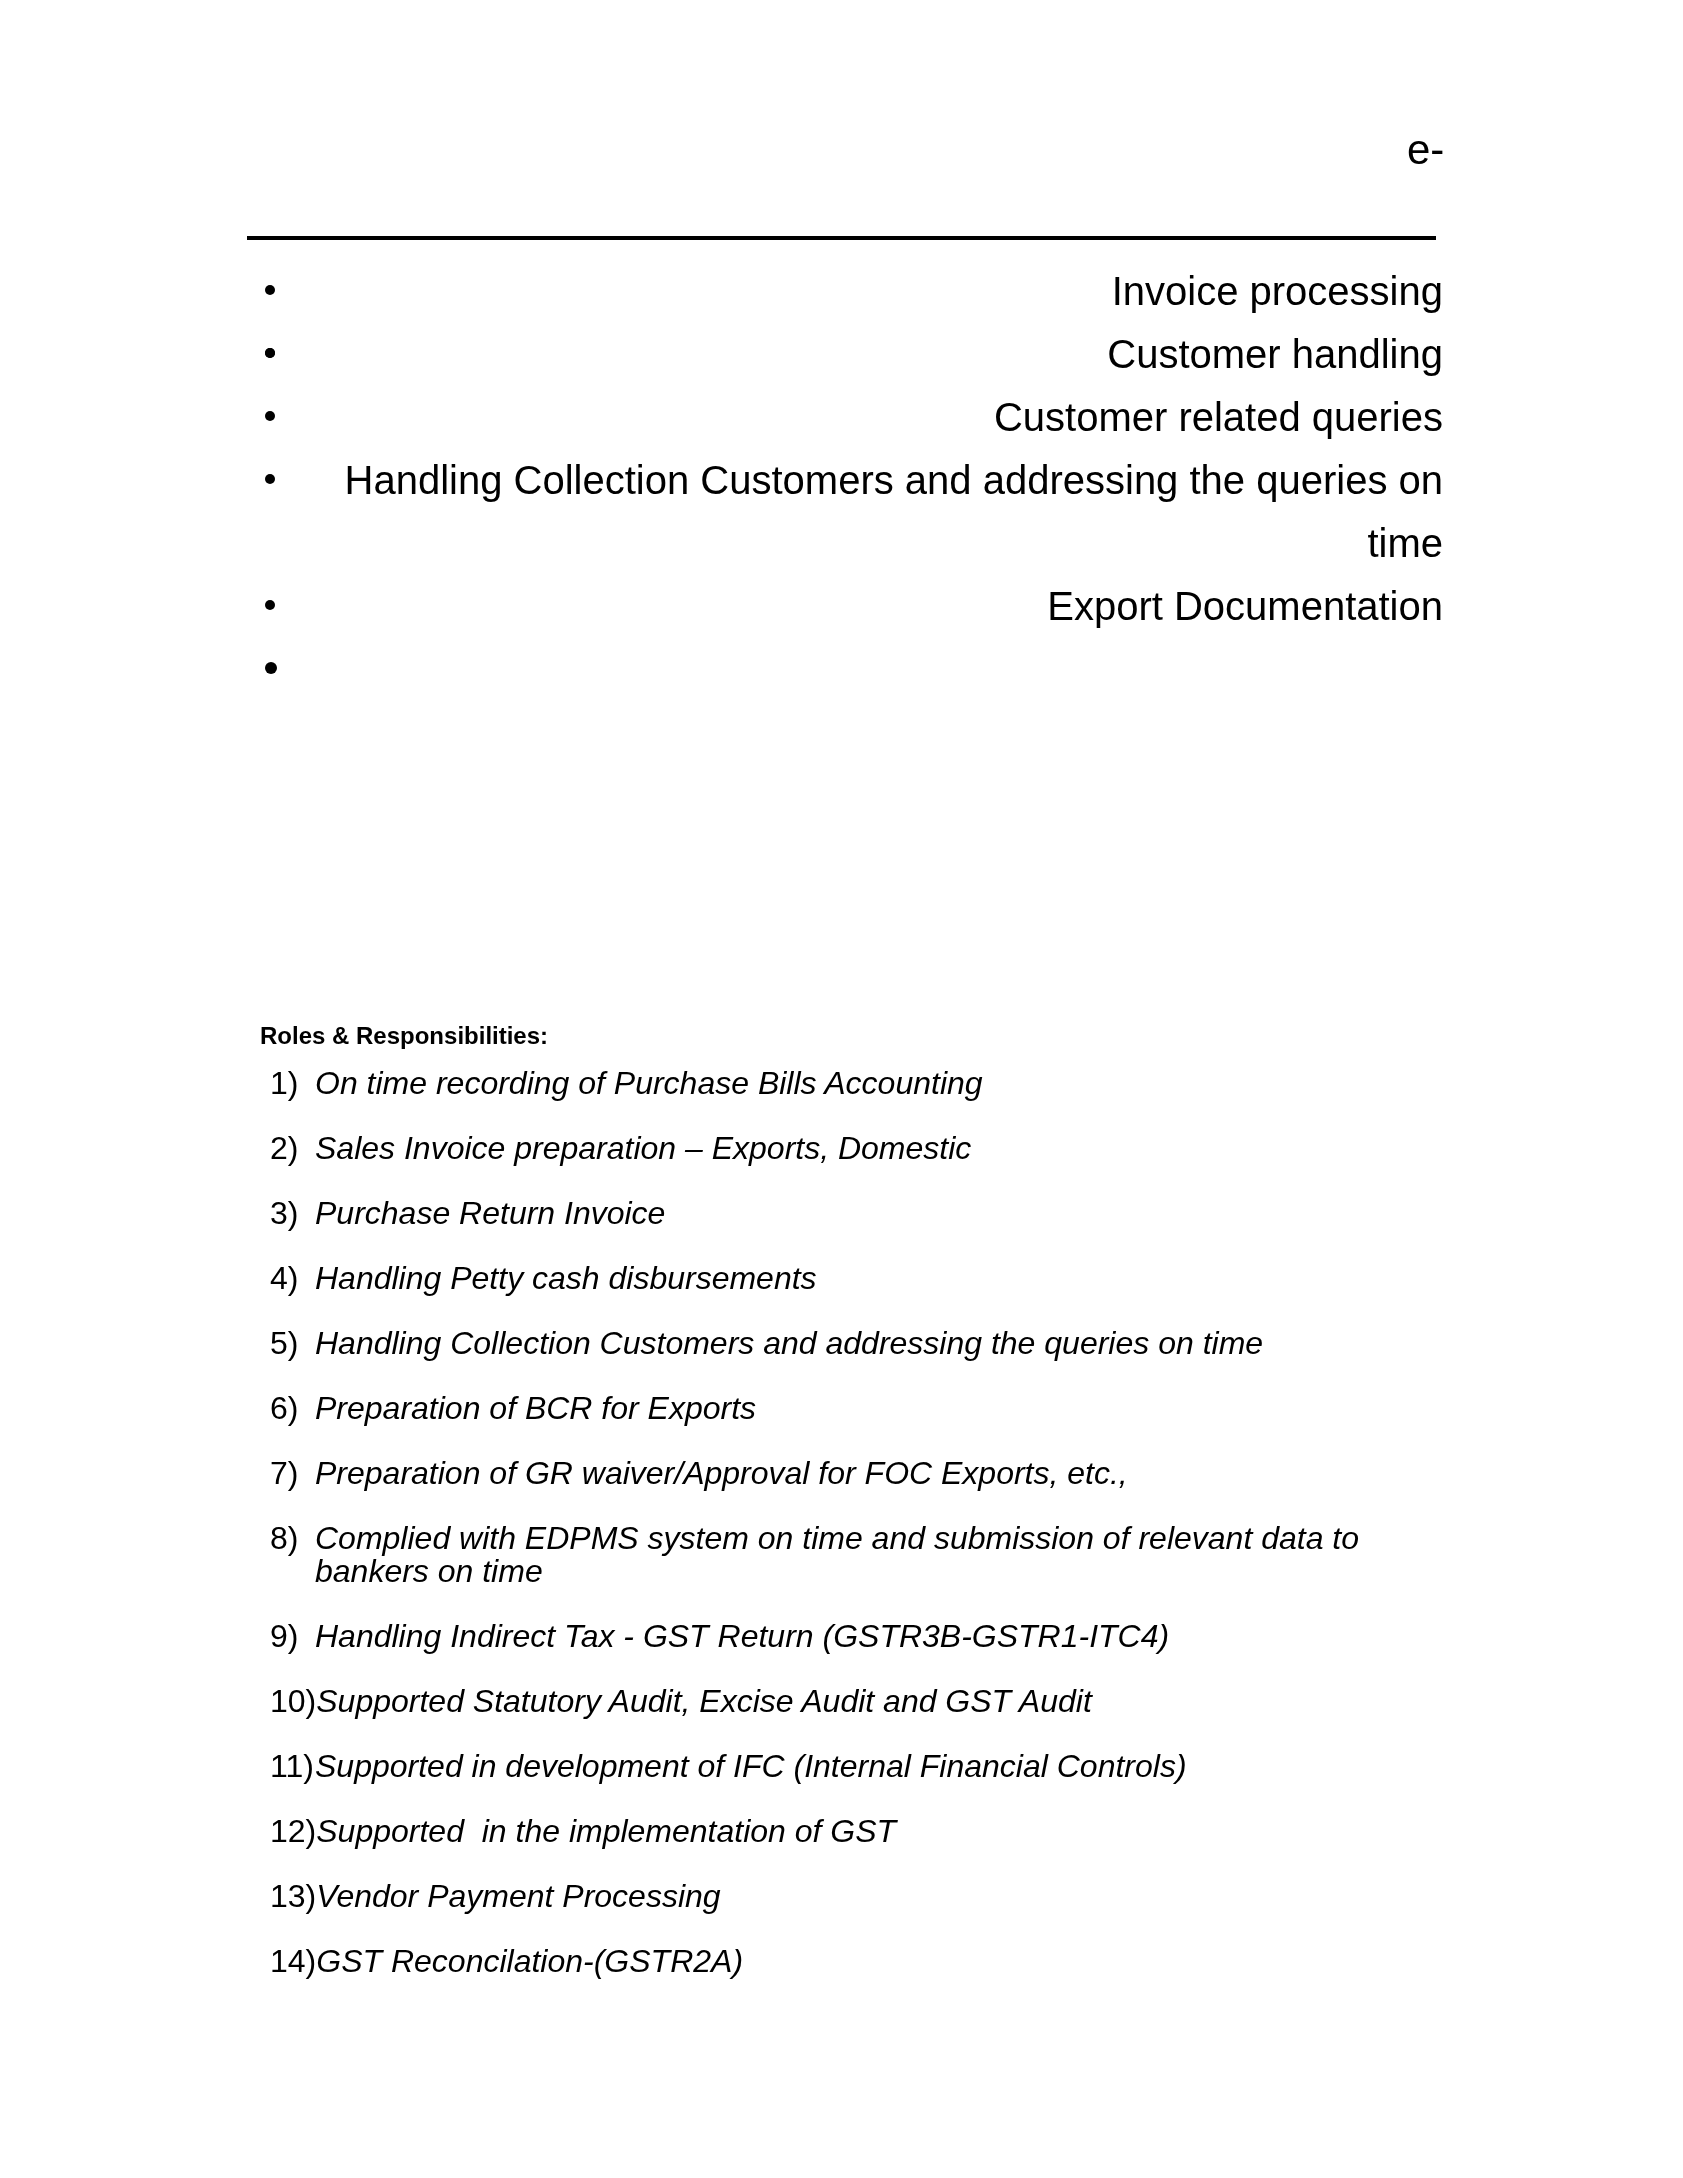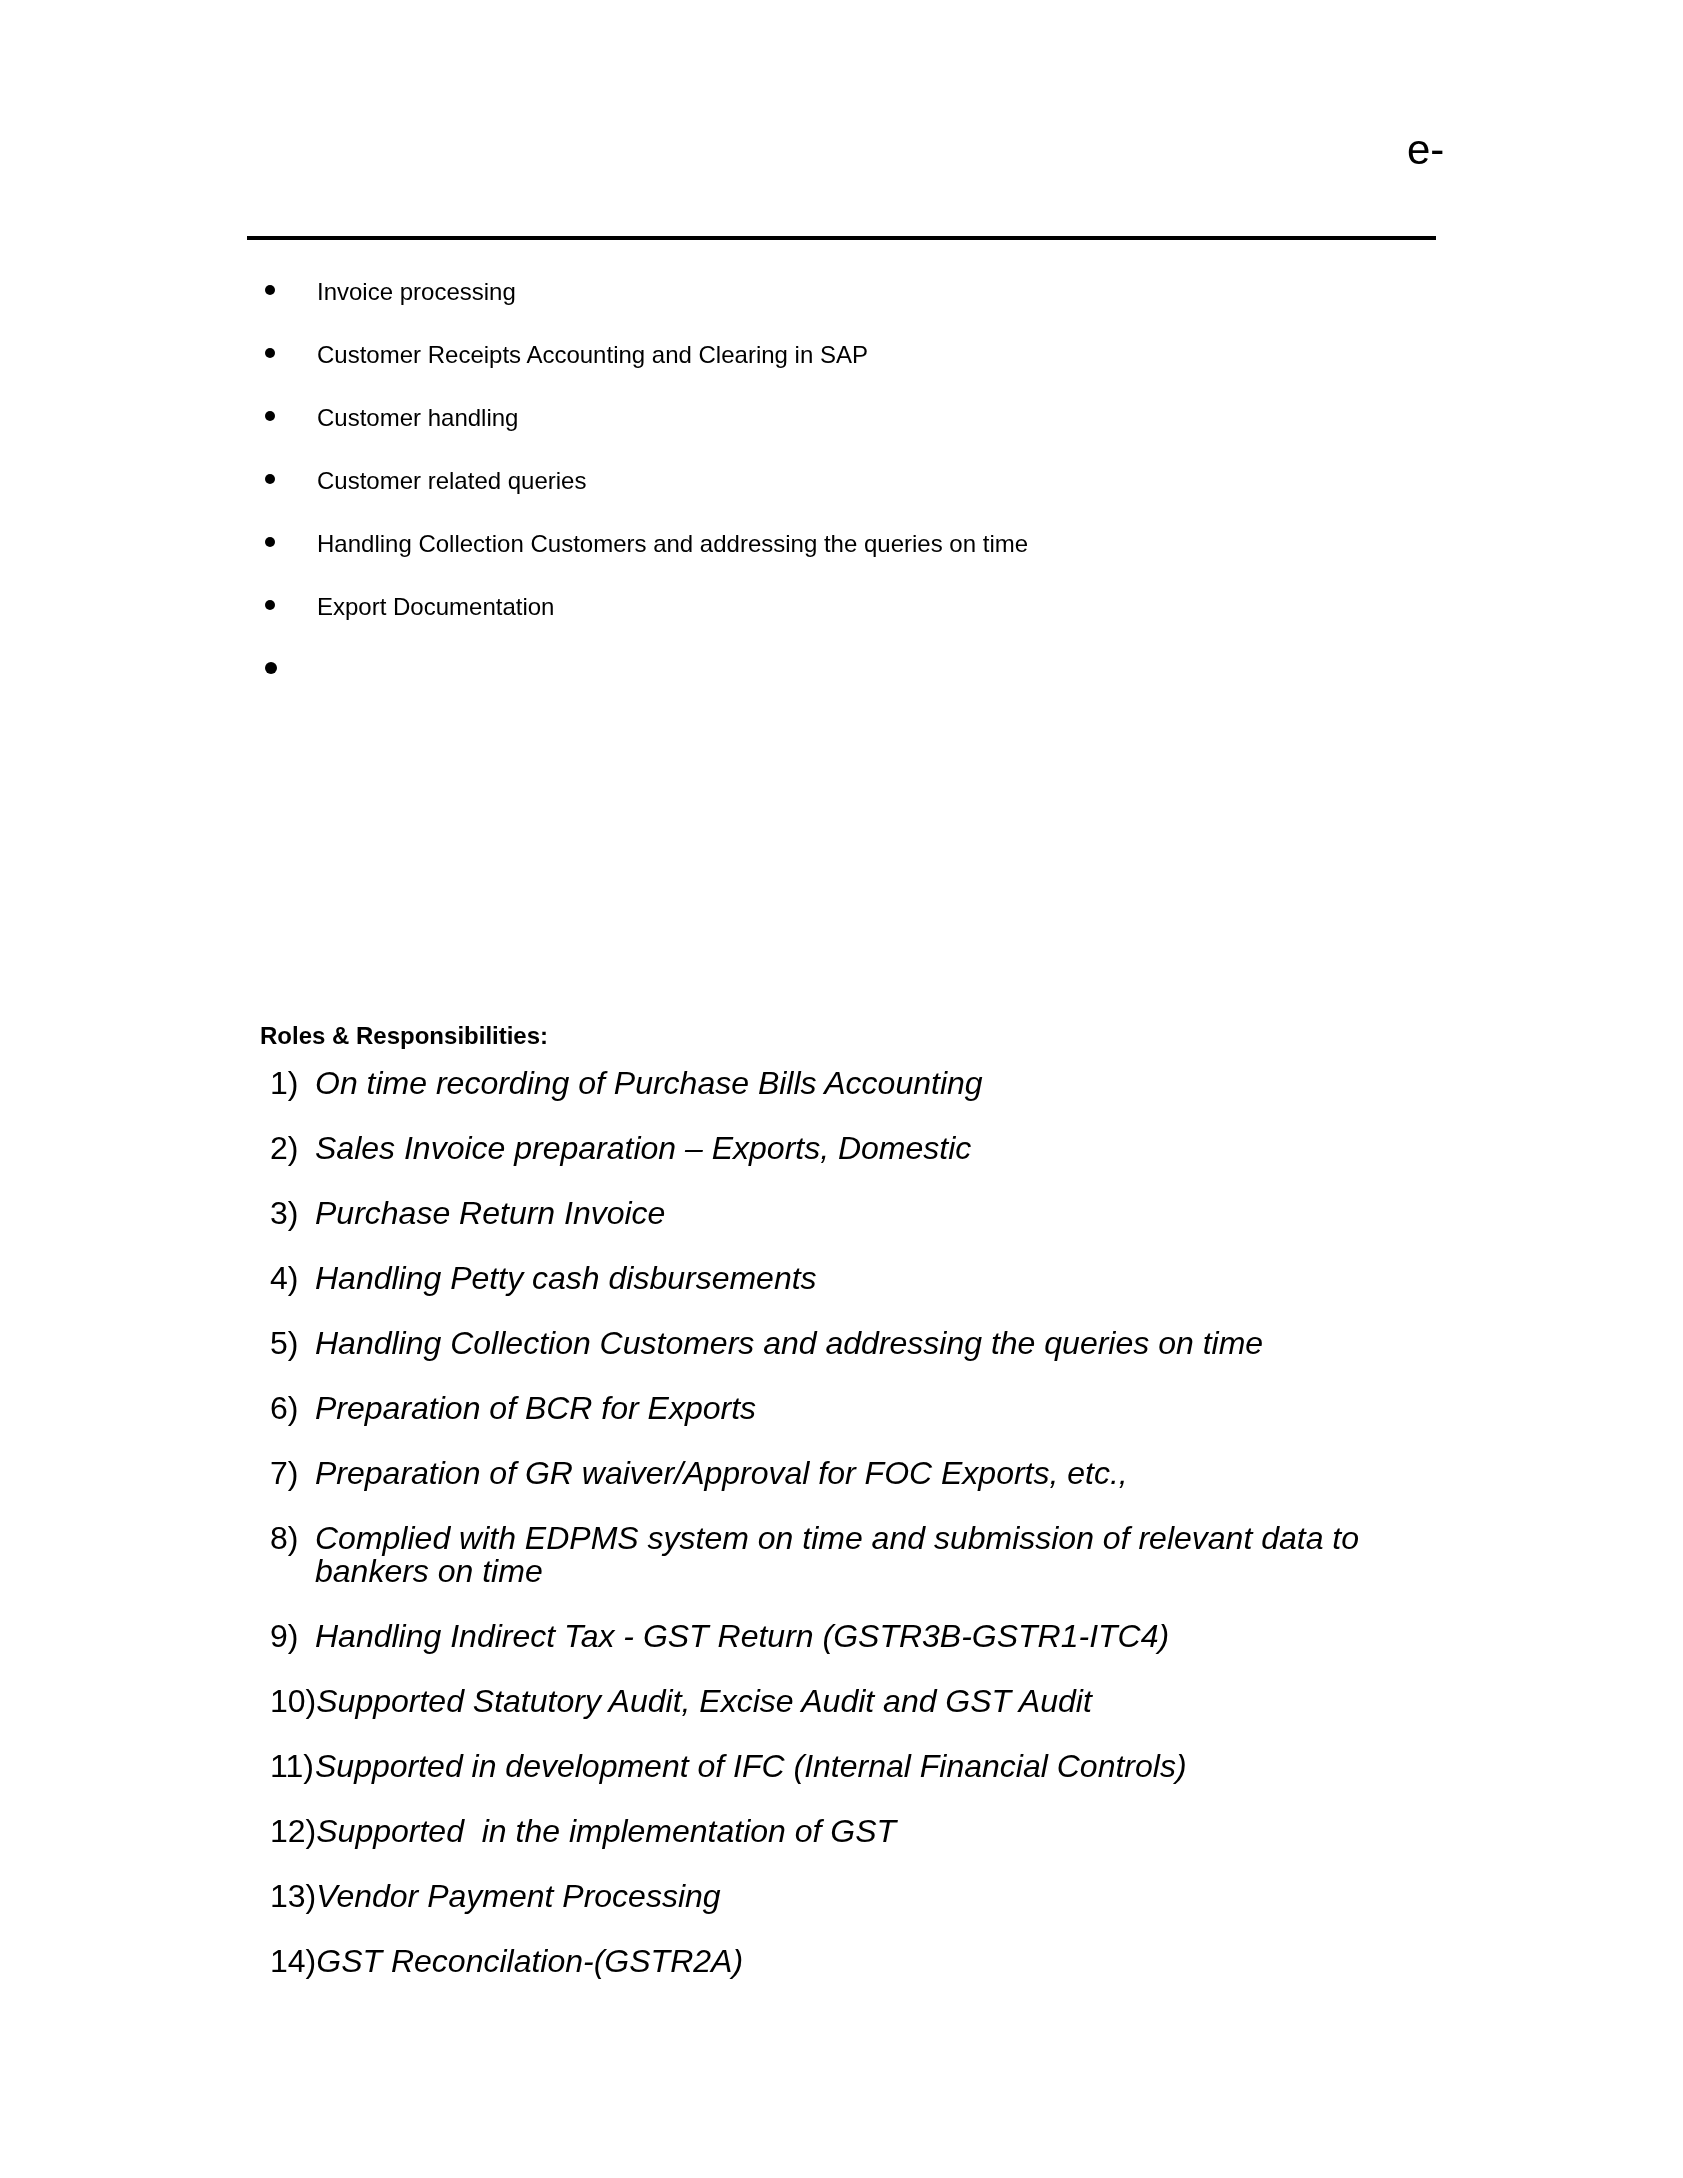--- a/index.html
+++ b/index.html
@@ -40,22 +40,23 @@
     left: 265px;
     top: 260px;
     width: 1178px;
     margin: 0;
     padding: 0;
     list-style: none;
   }
   ul.bullets li {
     position: relative;
     padding-left: 52px;
-    font-size: 24px;
+    font-size: 40px;
     line-height: 63px;
+    text-align: right;
   }
   ul.bullets li .btxt {
     white-space: pre-line;
   }
   ul.bullets li .dot {
     position: absolute;
     left: 0;
     top: 25px;
     width: 10px;
     height: 10px;
@@ -125,21 +126,21 @@
 <body>
 
 <div class="page">
 
   <span class="efrag">e-</span>
 
   <div class="rule"></div>
 
   <ul class="bullets">
     <li><span class="dot"></span><span class="btxt">Invoice processing</span></li>
-    <li><span class="dot"></span><span class="btxt">Customer Receipts Accounting and Clearing in SAP</span></li>
+    <li><span class="dot"></span></li>
     <li><span class="dot"></span><span class="btxt">Customer handling</span></li>
     <li><span class="dot"></span><span class="btxt">Customer related queries</span></li>
     <li><span class="dot"></span><span class="btxt">Handling Collection Customers and addressing the queries on time</span></li>
     <li><span class="dot"></span><span class="btxt">Export Documentation</span></li>
     <li><span class="dot"></span></li>
   </ul>
 
 
   <p class="roles-heading">Roles &amp; Responsibilities:</p>
 

